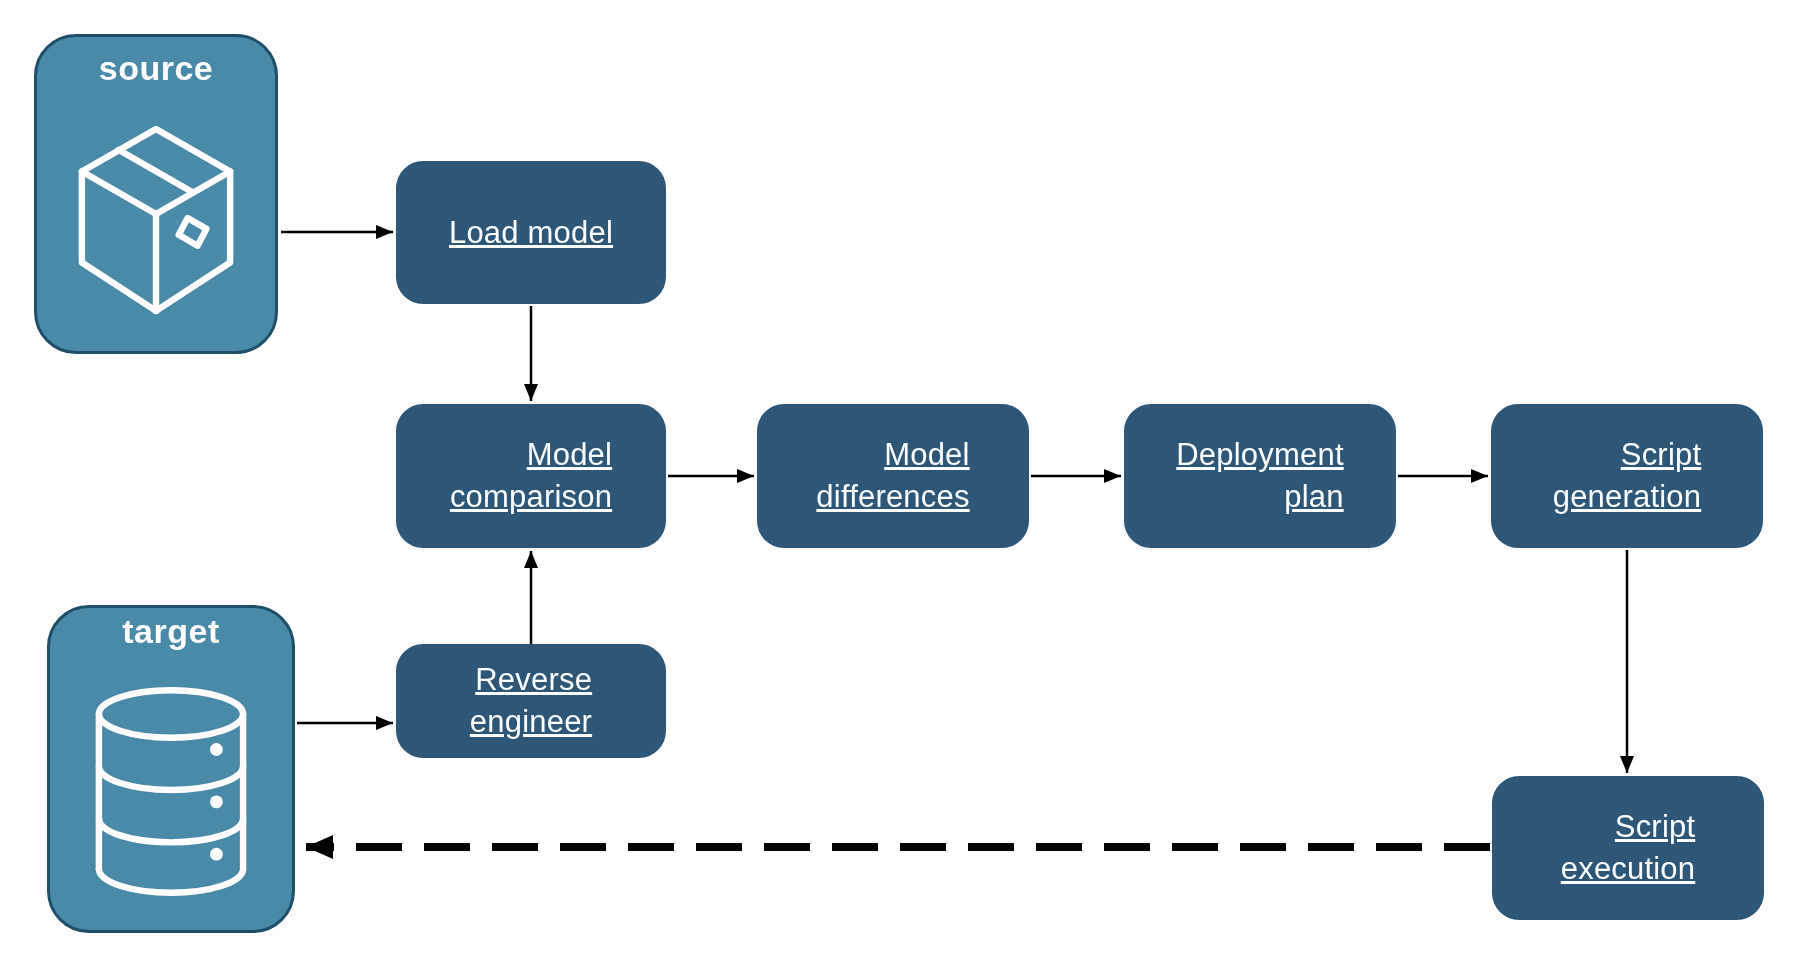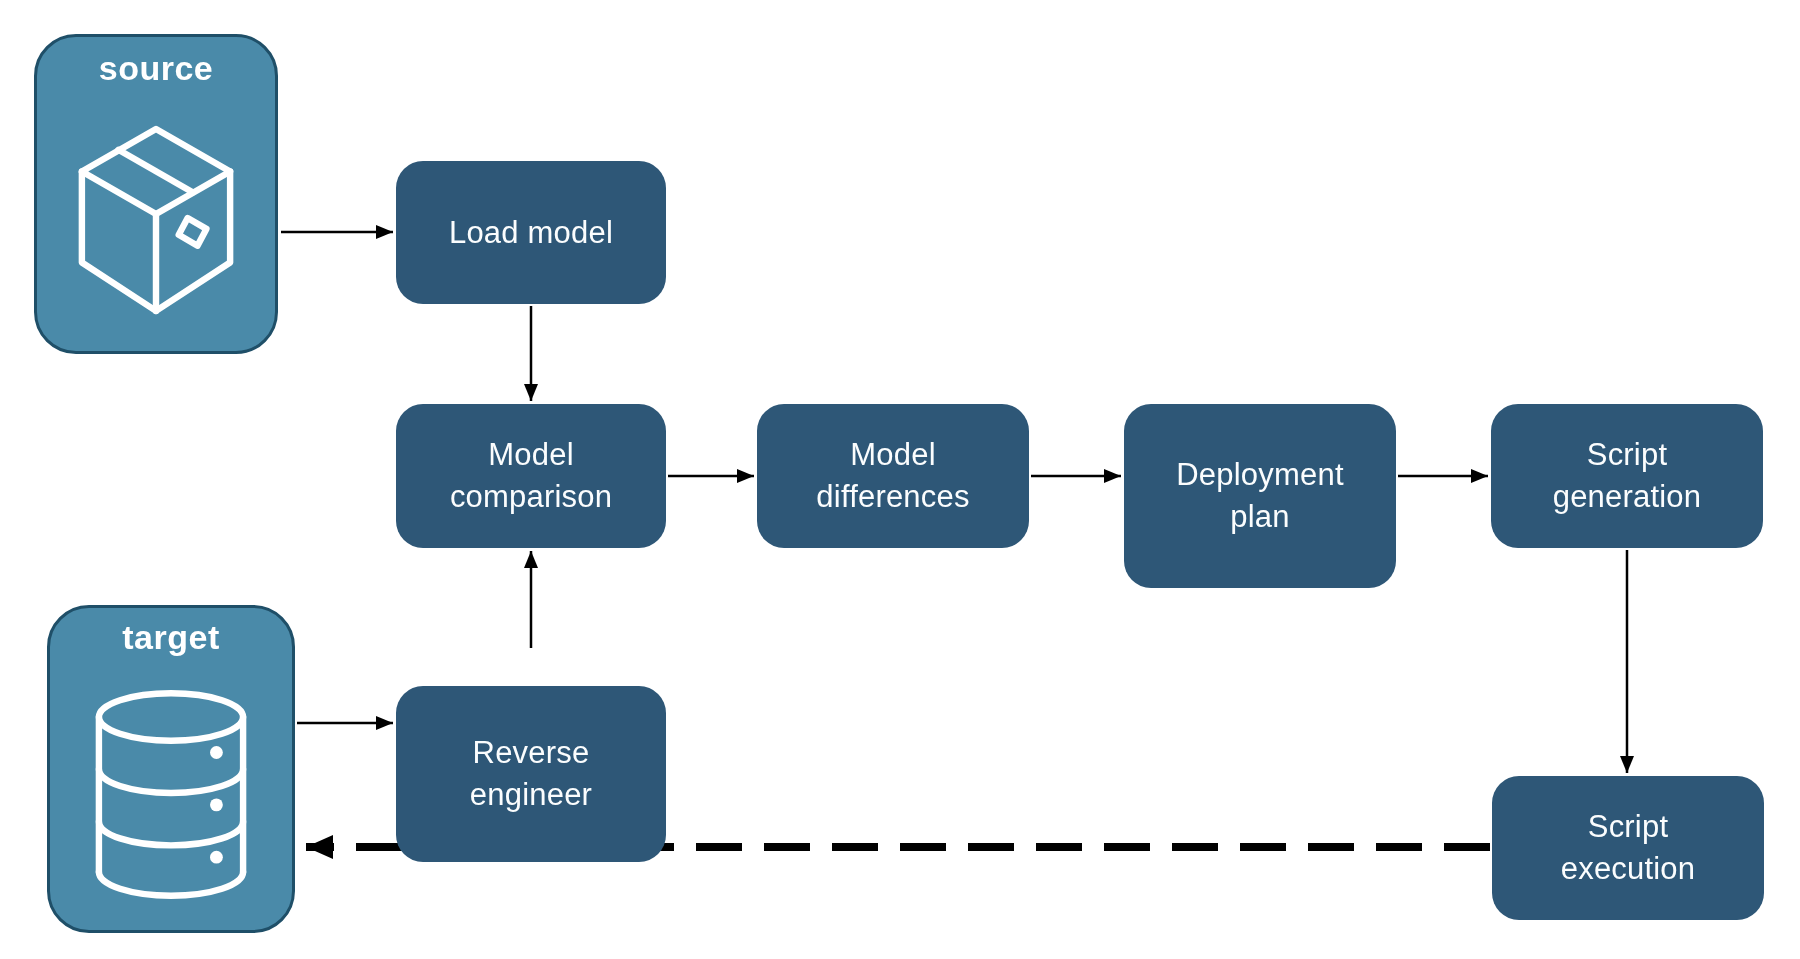--- a/index.html
+++ b/index.html
@@ -20,25 +20,26 @@
   }
   
   .node {
     position: absolute;
     background: #2e5777;
     border-radius: 27px;
     color: #fbfdfe;
     display: flex;
     align-items: center;
     justify-content: center;
-    text-align: center;
+    text-align: right;
     font-size: 31px;
     line-height: 1.34;
     white-space: pre-line;
     letter-spacing: 0.2px;
+    text-decoration: underline;
   }
   
   .container-box {
     position: absolute;
     background: #4a8aa9;
     border: 3px solid #1f4f68;
     border-radius: 42px;
     box-sizing: border-box;
     display: flex;
     flex-direction: column;
@@ -50,21 +51,21 @@
     font-size: 34px;
     letter-spacing: 0.5px;
   }
   .container-box .icon-wrap {
     display: flex;
     align-items: center;
     justify-content: center;
     flex: 1;
   }
   #source-box .container-label { margin-top: 12px; }
-  #target-box .container-label { margin-top: 10px; }
+  #target-box .container-label { margin-top: 4px; }
   #arrow-layer {
     position: absolute;
     left: 0;
     top: 0;
     pointer-events: none;
   }
 </style>
 </head>
 <body>
 
@@ -125,25 +126,25 @@
   </div>
 
   <div class="node" style="left:396px; top:161px; width:270px; height:143px;">Load model</div>
 
   <div class="node" style="left:396px; top:404px; width:270px; height:144px;">Model
 comparison</div>
 
   <div class="node" style="left:757px; top:404px; width:272px; height:144px;">Model
 differences</div>
 
-  <div class="node" style="left:1124px; top:404px; width:272px; height:184px;">Deployment
+  <div class="node" style="left:1124px; top:404px; width:272px; height:144px;">Deployment
 plan</div>
 
   <div class="node" style="left:1491px; top:404px; width:272px; height:144px;">Script
 generation</div>
 
-  <div class="node" style="left:396px; top:686px; width:270px; height:176px;">Reverse
+  <div class="node" style="left:396px; top:644px; width:270px; height:114px;">Reverse
 engineer</div>
 
   <div class="node" style="left:1492px; top:776px; width:272px; height:144px;">Script
 execution</div>
 
 </div>
 
 </body></html>

